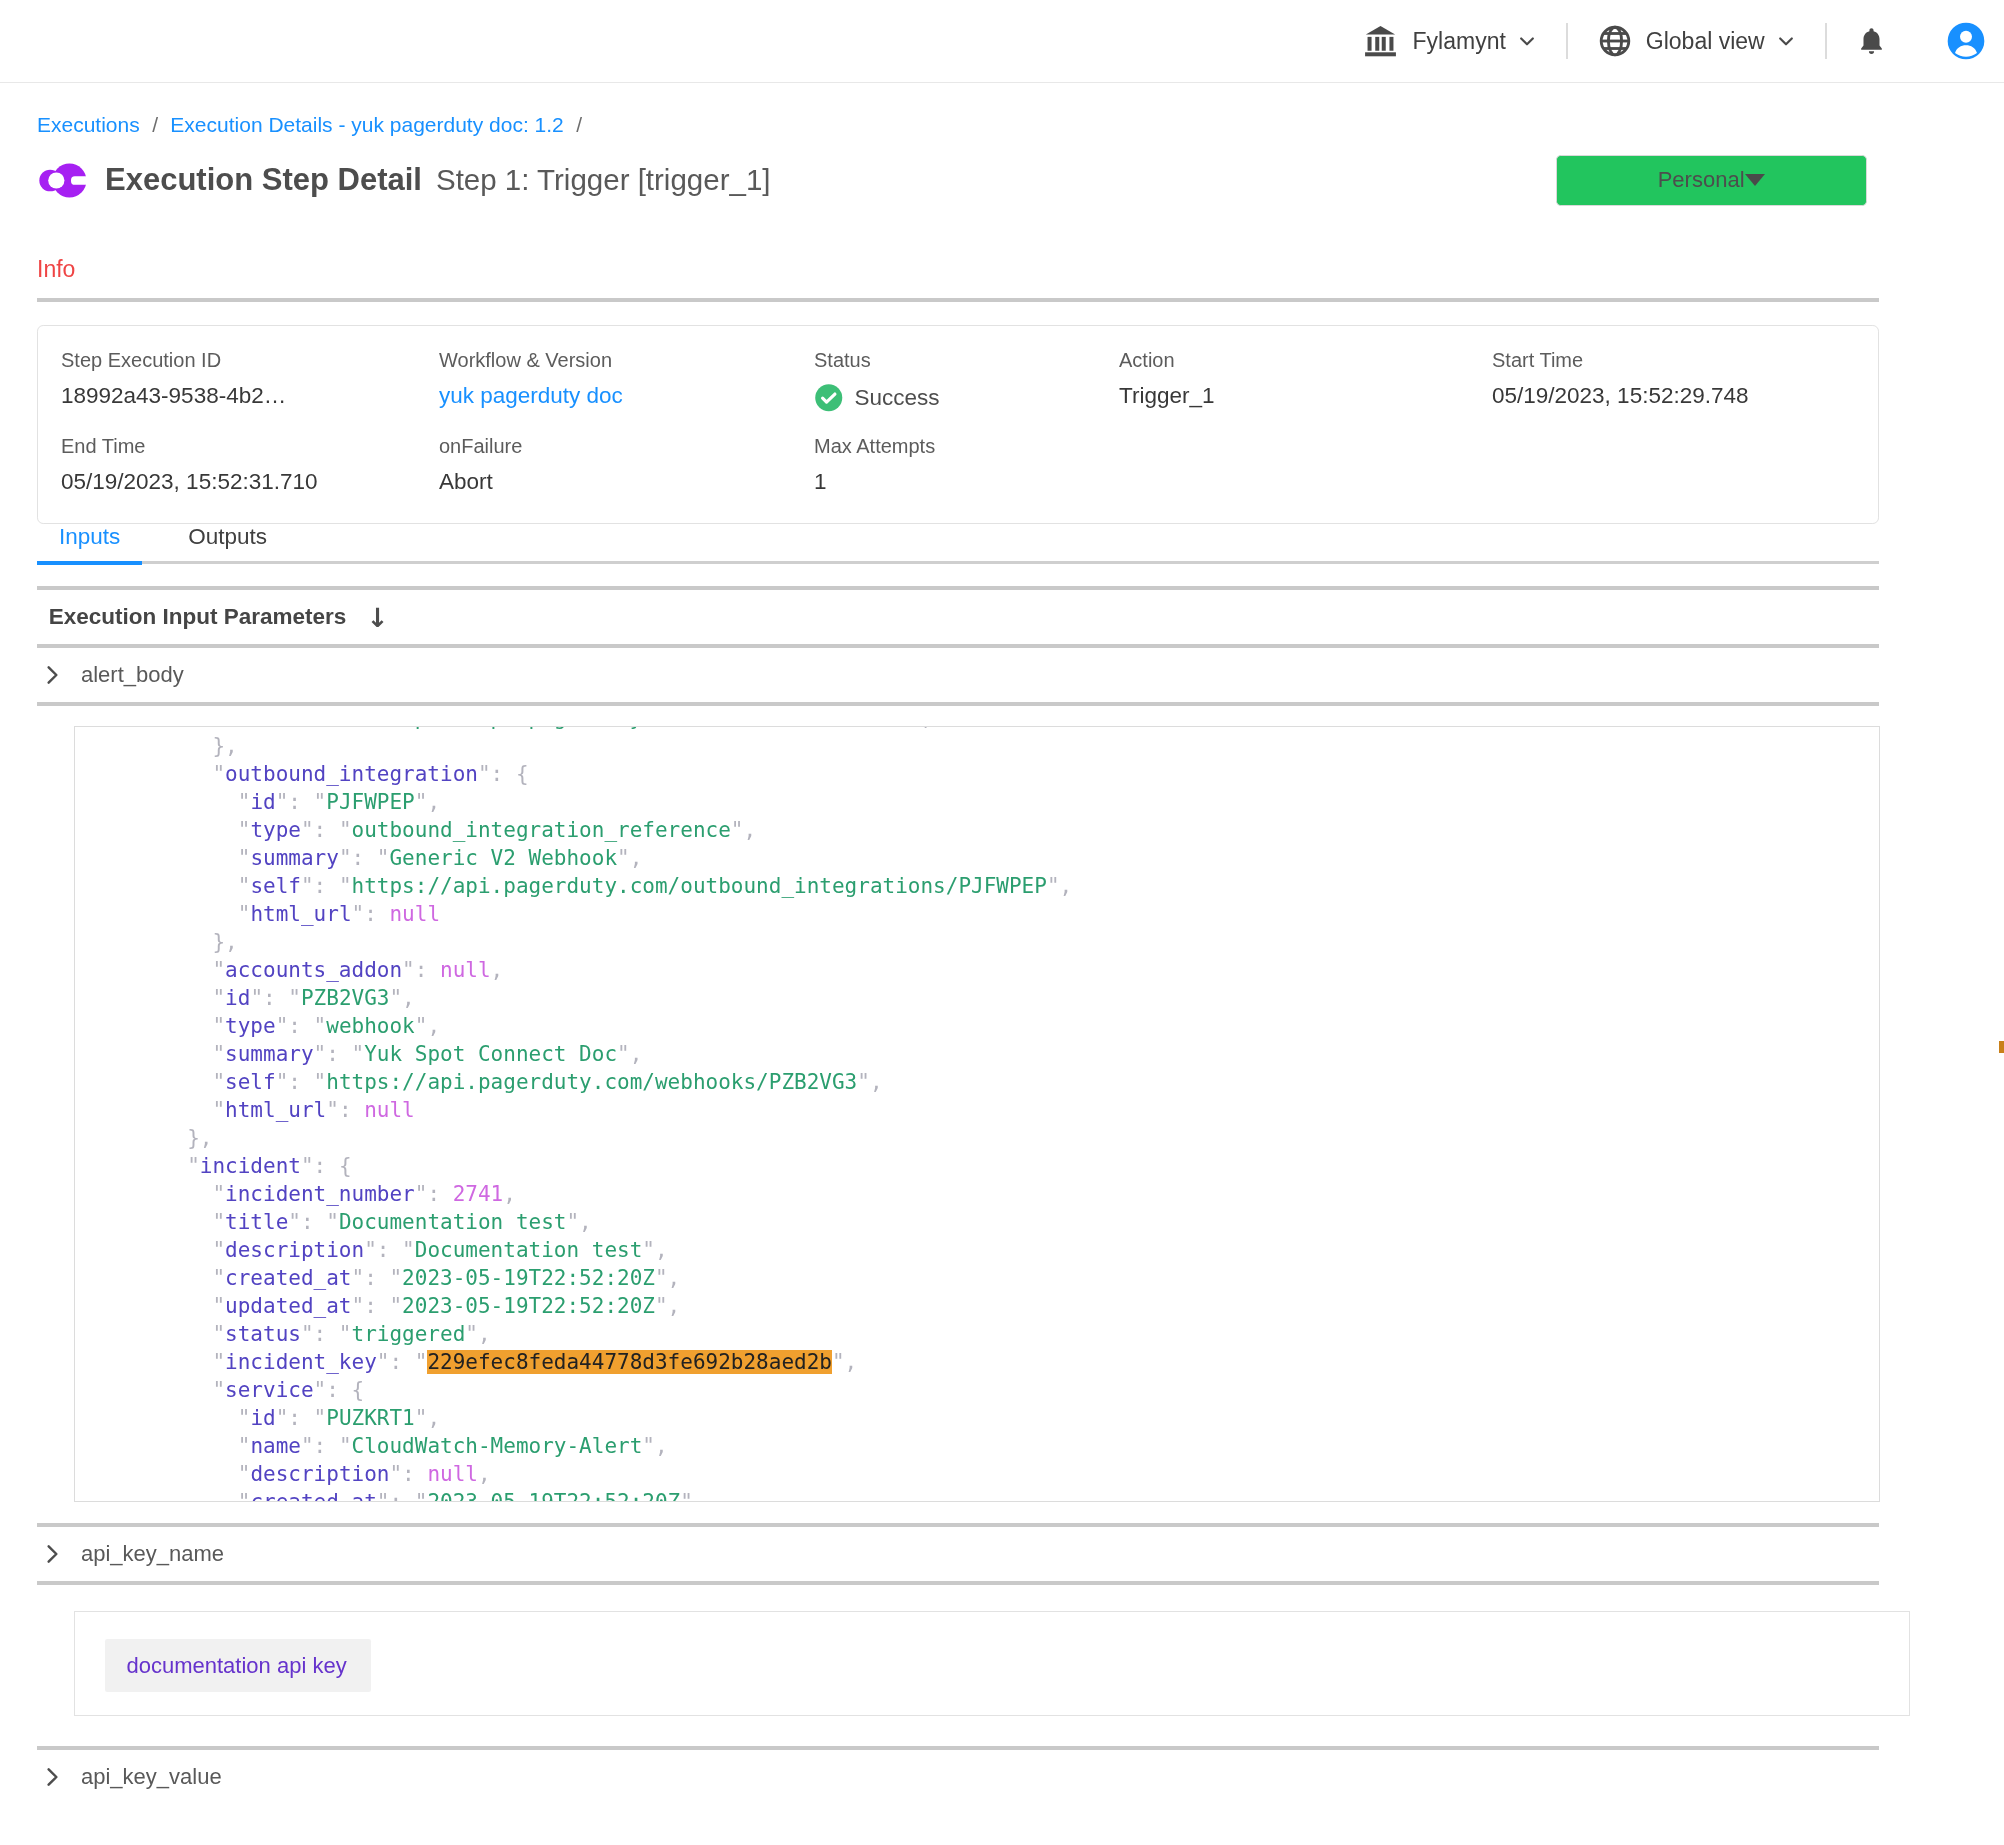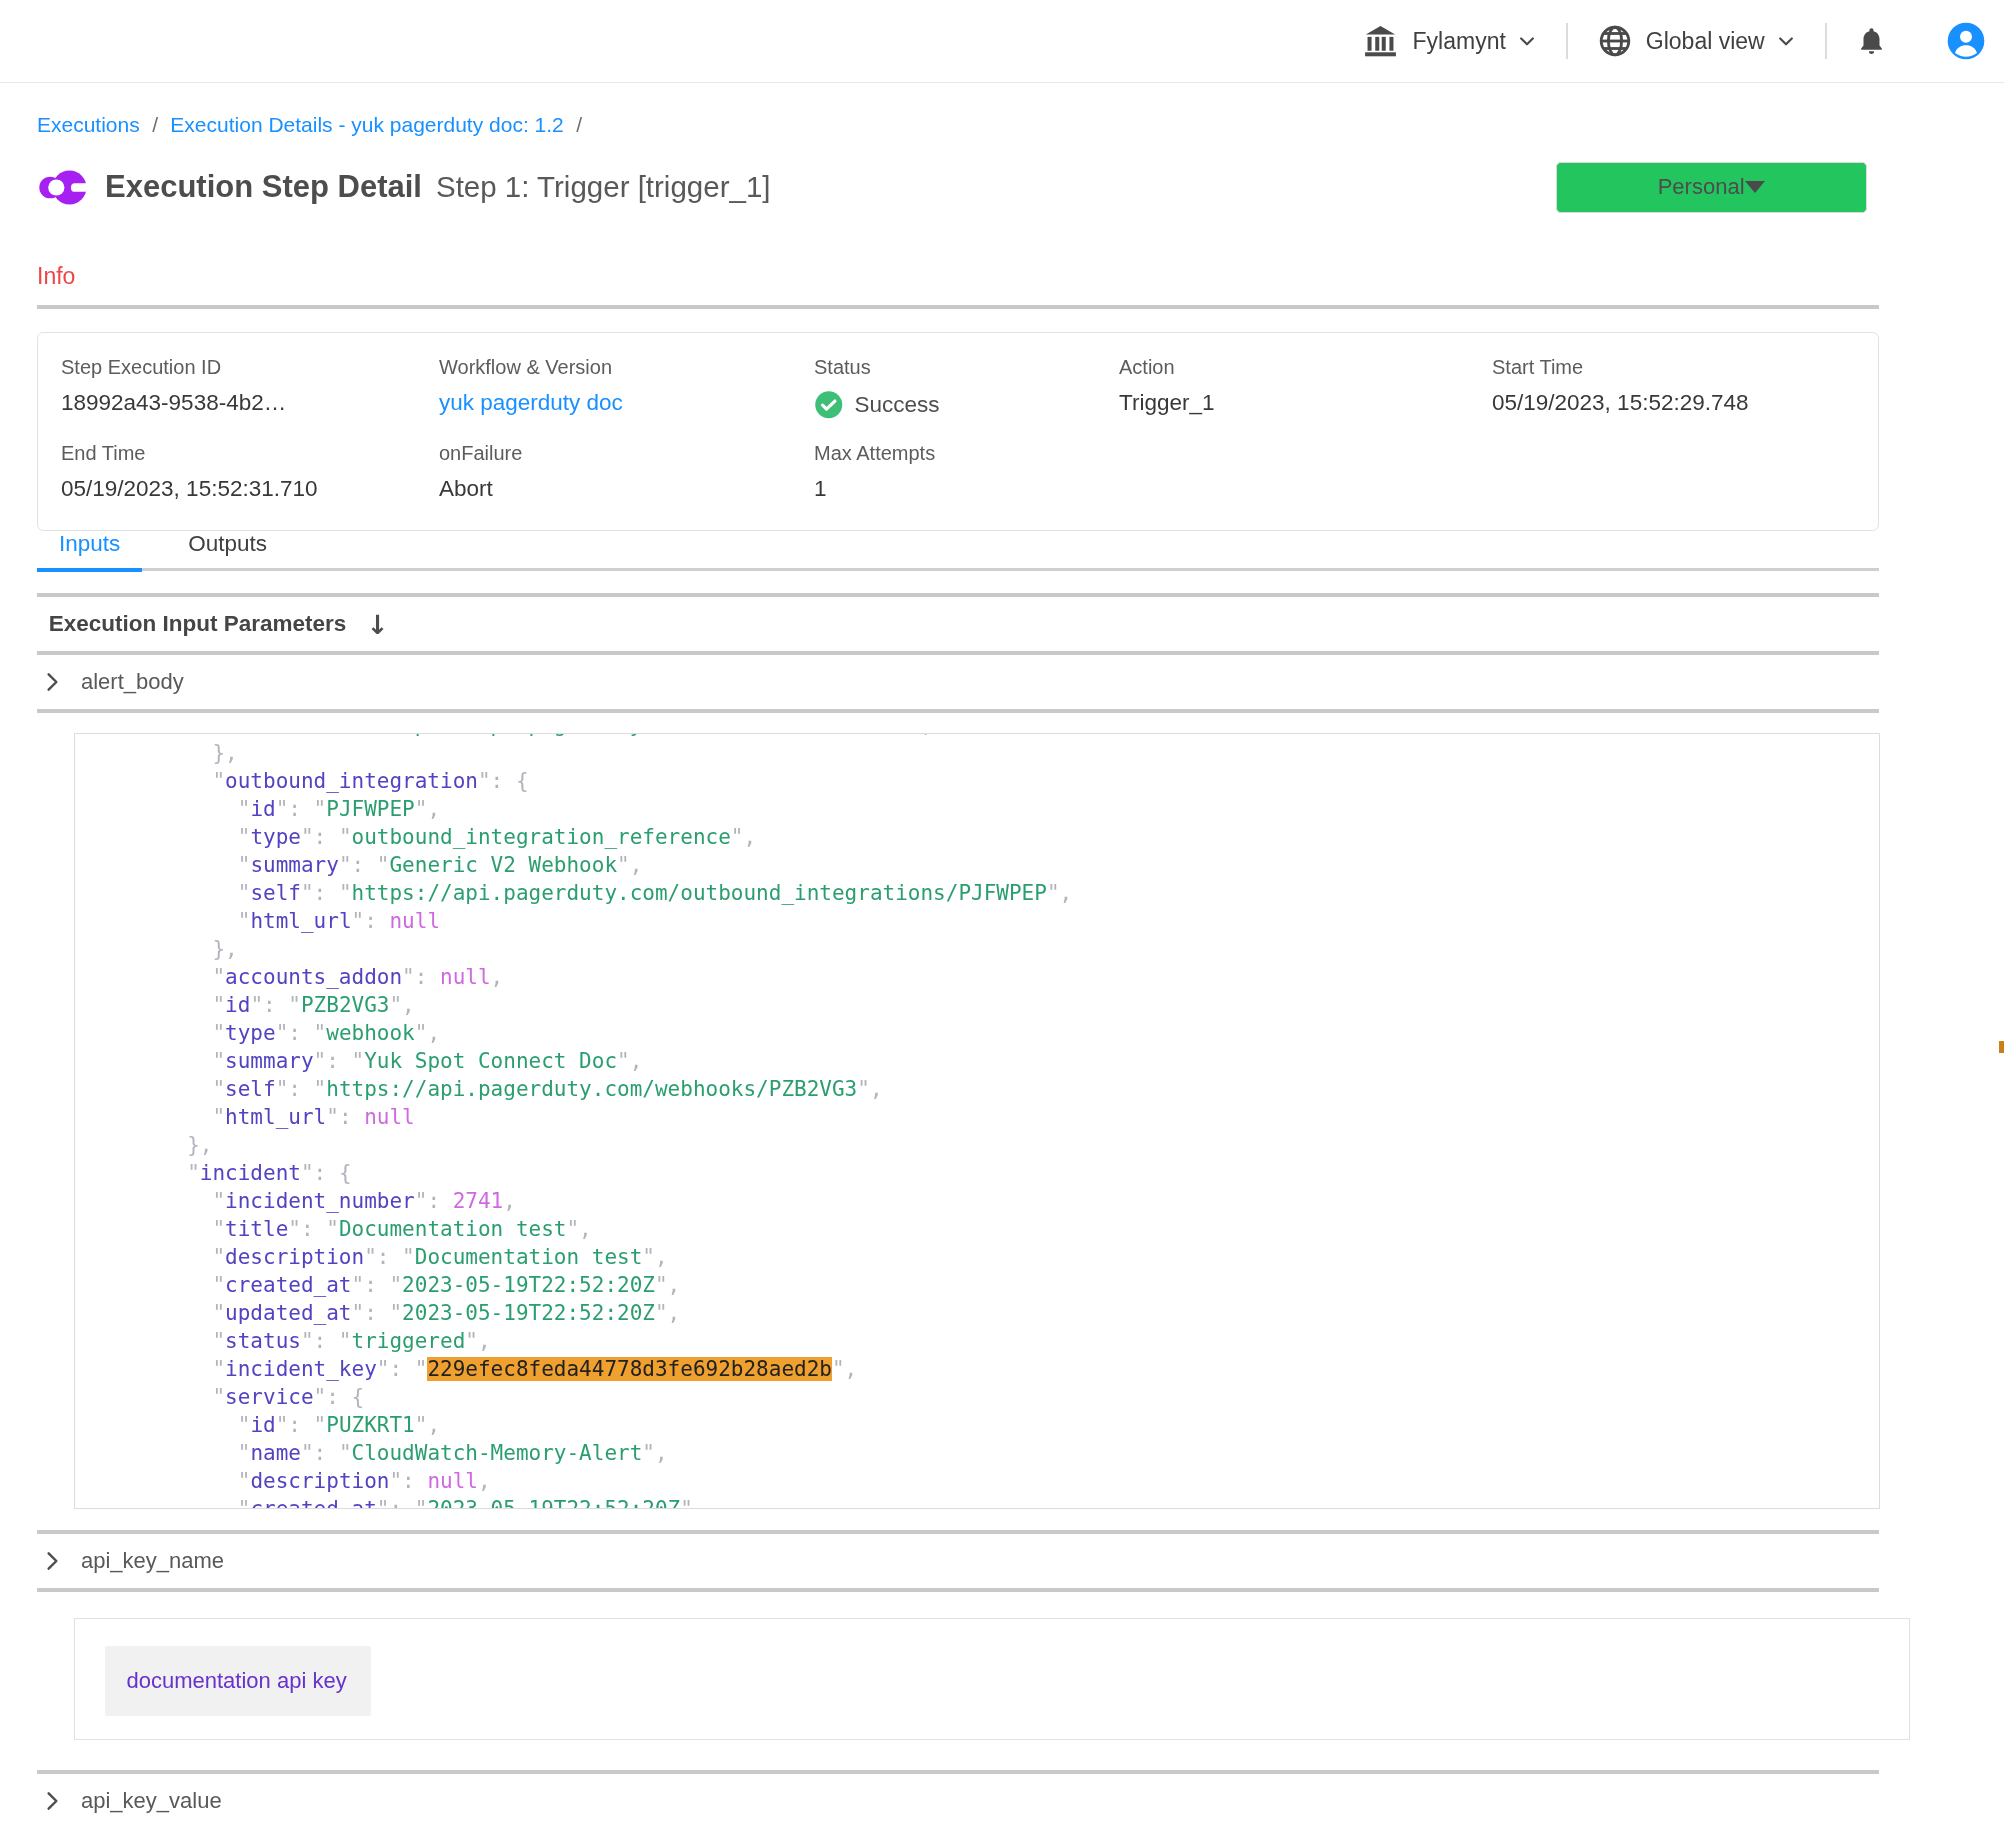--- a/index.html
+++ b/index.html
@@ -7,21 +7,21 @@
   .topbar{height:82px;border-bottom:1.6px solid #e8e8e8;display:flex;align-items:center;
     justify-content:flex-end;padding-right:18.7px;background:#fff;}
   .tb-group{display:flex;align-items:center;}
   .tb-label{font-size:23px;color:#404040;margin:0 11px 0 12.4px;}
   .tb-divider{width:1.6px;height:36px;background:#dcdcdc;margin:0 29.5px;}
   .tb-bell{margin-right:59px;}
   .content{margin-left:37px;width:1842px;}
   .breadcrumb{margin-top:29.5px;font-size:21px;display:flex;align-items:center;}
   .breadcrumb a{color:#1890ff;text-decoration:none;cursor:pointer;}
   .crumb-sep{color:#6e6e6e;margin:0 12.4px;}
-  .header-row{margin-top:25px;display:flex;align-items:center;position:relative;height:51px;}
+  .header-row{margin-top:18px;display:flex;align-items:center;position:relative;height:51px;}
   .page-title{font-size:31px;font-weight:700;color:#4d4d4d;margin-left:17px;}
   .page-subtitle{font-size:29.5px;font-weight:400;color:#595959;margin-left:14px;}
   .scope-select{position:absolute;right:12.4px;top:0;width:311px;height:51px;border:1.6px solid #d9d9d9;
     border-radius:4.7px;display:flex;align-items:center;justify-content:center;
     padding:0 22px 0 22px;box-sizing:border-box;background:#22c55e;cursor:pointer;}
   .scope-select .val{font-size:22px;color:#4d4d4d;}
   .caret-down{width:0;height:0;border-left:10px solid transparent;border-right:10px solid transparent;
     border-top:12.4px solid #4a4a4a;}
   .info-heading{margin-top:50px;font-size:23px;color:#ef4444;}
   .divider{height:3.9px;background:#c9c9c9;margin-top:15.5px;}
@@ -51,21 +51,21 @@
     font-size:21px;line-height:28px;}
   .code-line{white-space:pre;}
   .t-pn{color:#b3b3bd;}
   .t-key{color:#5243c2;}
   .t-str{color:#2b9e6f;}
   .t-null{color:#cf68e1;}
   .t-num{color:#cf68e1;}
   .t-hl{background:#f0a02f;color:#212121;}
   .value-card{margin-top:26.4px;margin-left:37px;width:1804px;border:1.6px solid #e2e2e2;
     padding:27px 0 23px 29.5px;box-sizing:content-box;background:#fff;}
-  .pill{width:266px;height:70px;background:#f1f1f1;border-radius:2.3px;display:flex;align-items:center;
+  .pill{width:266px;height:53px;background:#f1f1f1;border-radius:2.3px;display:flex;align-items:center;
     padding-left:22px;box-sizing:border-box;}
   .pill span{font-size:22px;color:#6633cc;}
   .div-gap38{margin-top:29.5px;}
   .div-gap27{margin-top:21px;}
   .scroll-tick{position:absolute;right:0;top:1041px;width:5.4px;height:12.4px;background:#c9801a;}
 </style>
 </head>
 <body>
 
 <div class="topbar">

